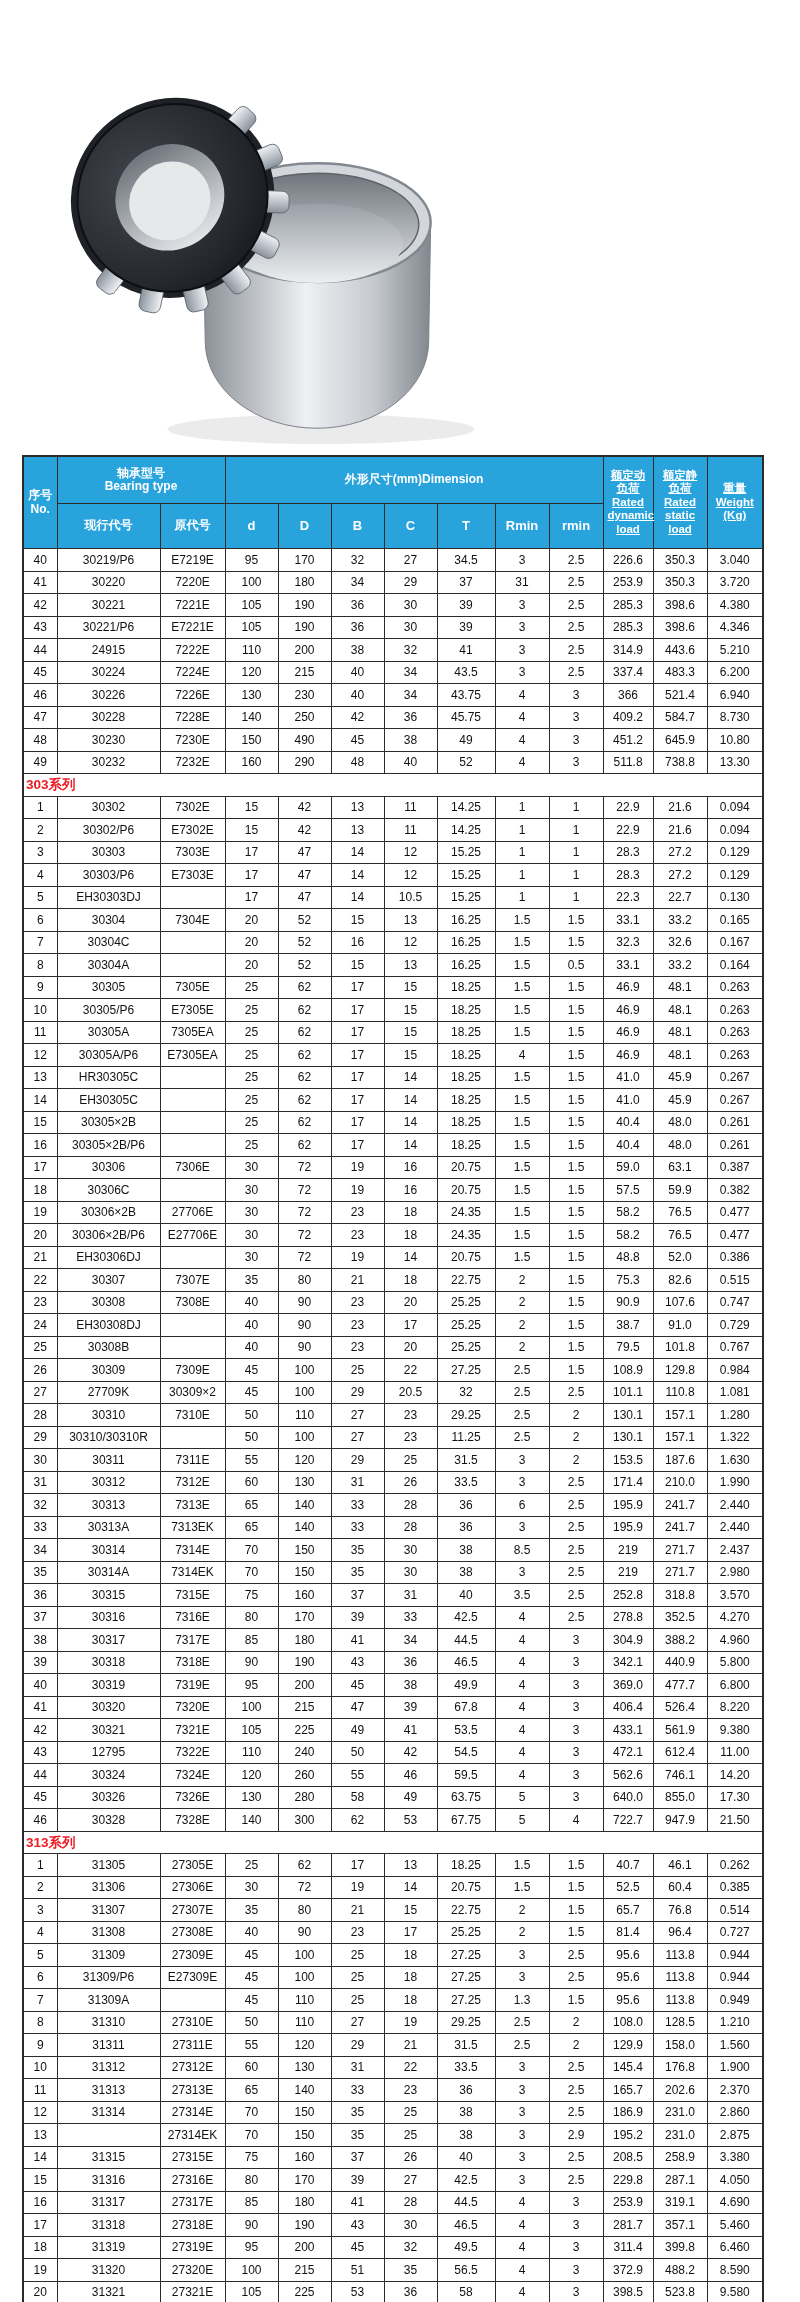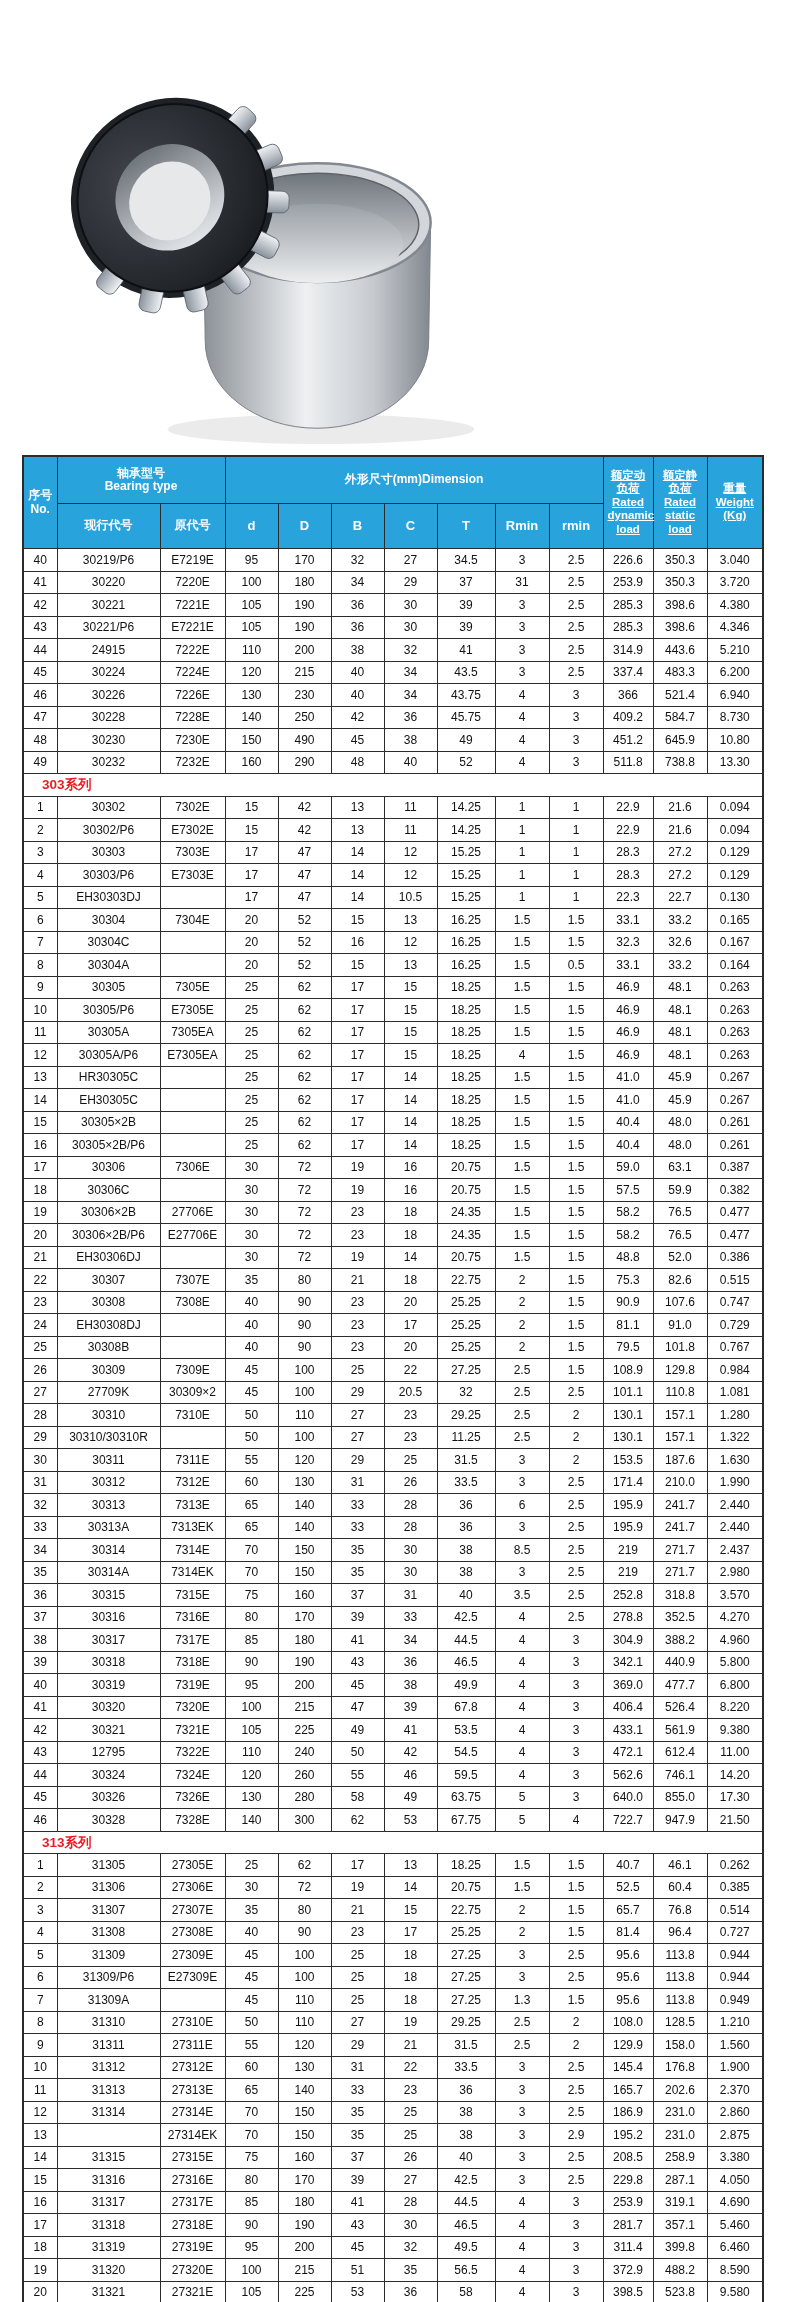--- a/index.html
+++ b/index.html
@@ -12,21 +12,21 @@
        border:1px solid #2b2b2b;white-space:pre-line;line-height:1.12;
        padding:4px;vertical-align:middle;text-align:center;font-size:12px;}
   .catalog-table thead tr.h1 th{height:38px;}
   .catalog-table thead tr.h2 th{height:36px;}
   .catalog-table th.dim-letter{font-size:13px;}
   .catalog-table th.load{font-size:11.5px;line-height:1.18;text-decoration:underline;}
   .catalog-table td{border:1px solid #2b2b2b;height:21.5px;text-align:center;
        font-size:12px;color:#111;padding:0 1px;line-height:1;background:#fff;
        overflow:hidden;}
   .catalog-table tr.section-row td{text-align:left;color:#ee1b24;
-       font-weight:bold;font-size:13.5px;padding-left:18px;}
+       font-weight:bold;font-size:13.5px;padding-left:2px;}
 </style>
 </head>
 <body>
 
 <div class="photo-area">
   <svg width="800" height="440" viewBox="0 0 800 445">
     <defs>
       <linearGradient id="steelV" x1="0" y1="0" x2="1" y2="0">
         <stop offset="0" stop-color="#8b9197"></stop>
         <stop offset="0.45" stop-color="#eef0f2"></stop>
@@ -634,21 +634,21 @@
         <td>24</td>
         <td>EH30308DJ</td>
         <td></td>
         <td>40</td>
         <td>90</td>
         <td>23</td>
         <td>17</td>
         <td>25.25</td>
         <td>2</td>
         <td>1.5</td>
-        <td>81.1</td>
+        <td>38.7</td>
         <td>91.0</td>
         <td>0.729</td>
       </tr>
       <tr>
         <td>25</td>
         <td>30308B</td>
         <td></td>
         <td>40</td>
         <td>90</td>
         <td>23</td>

